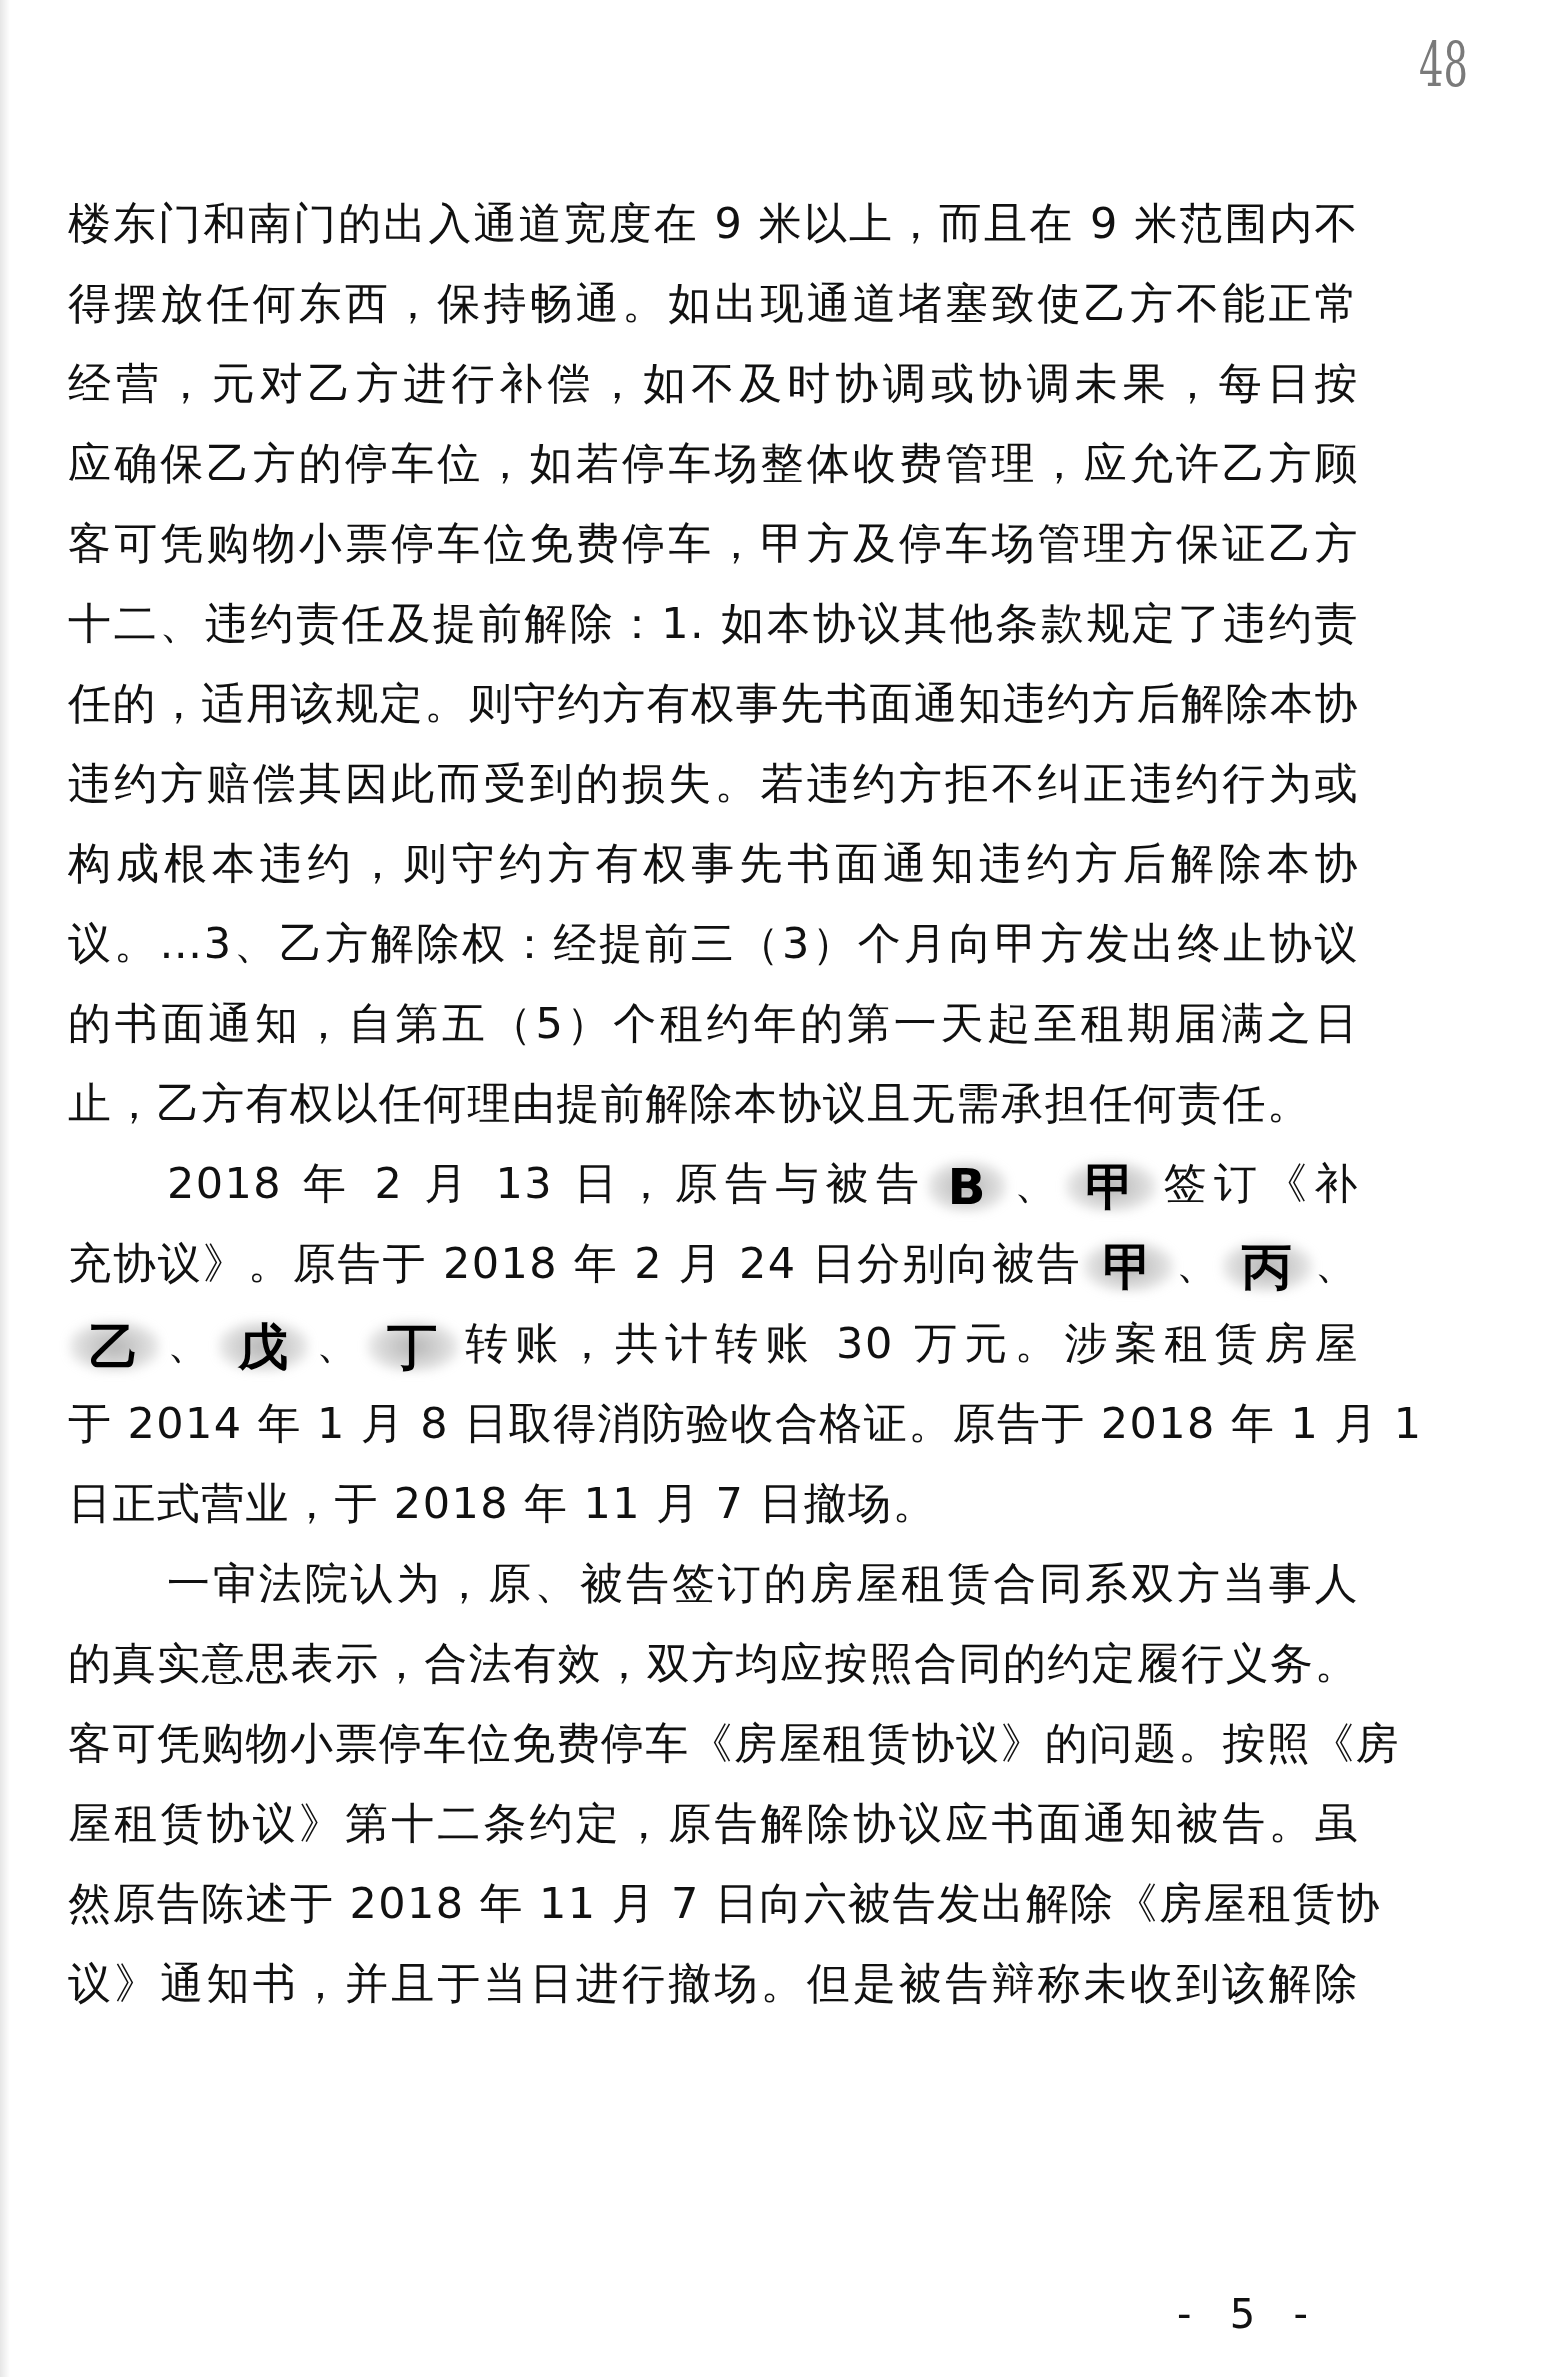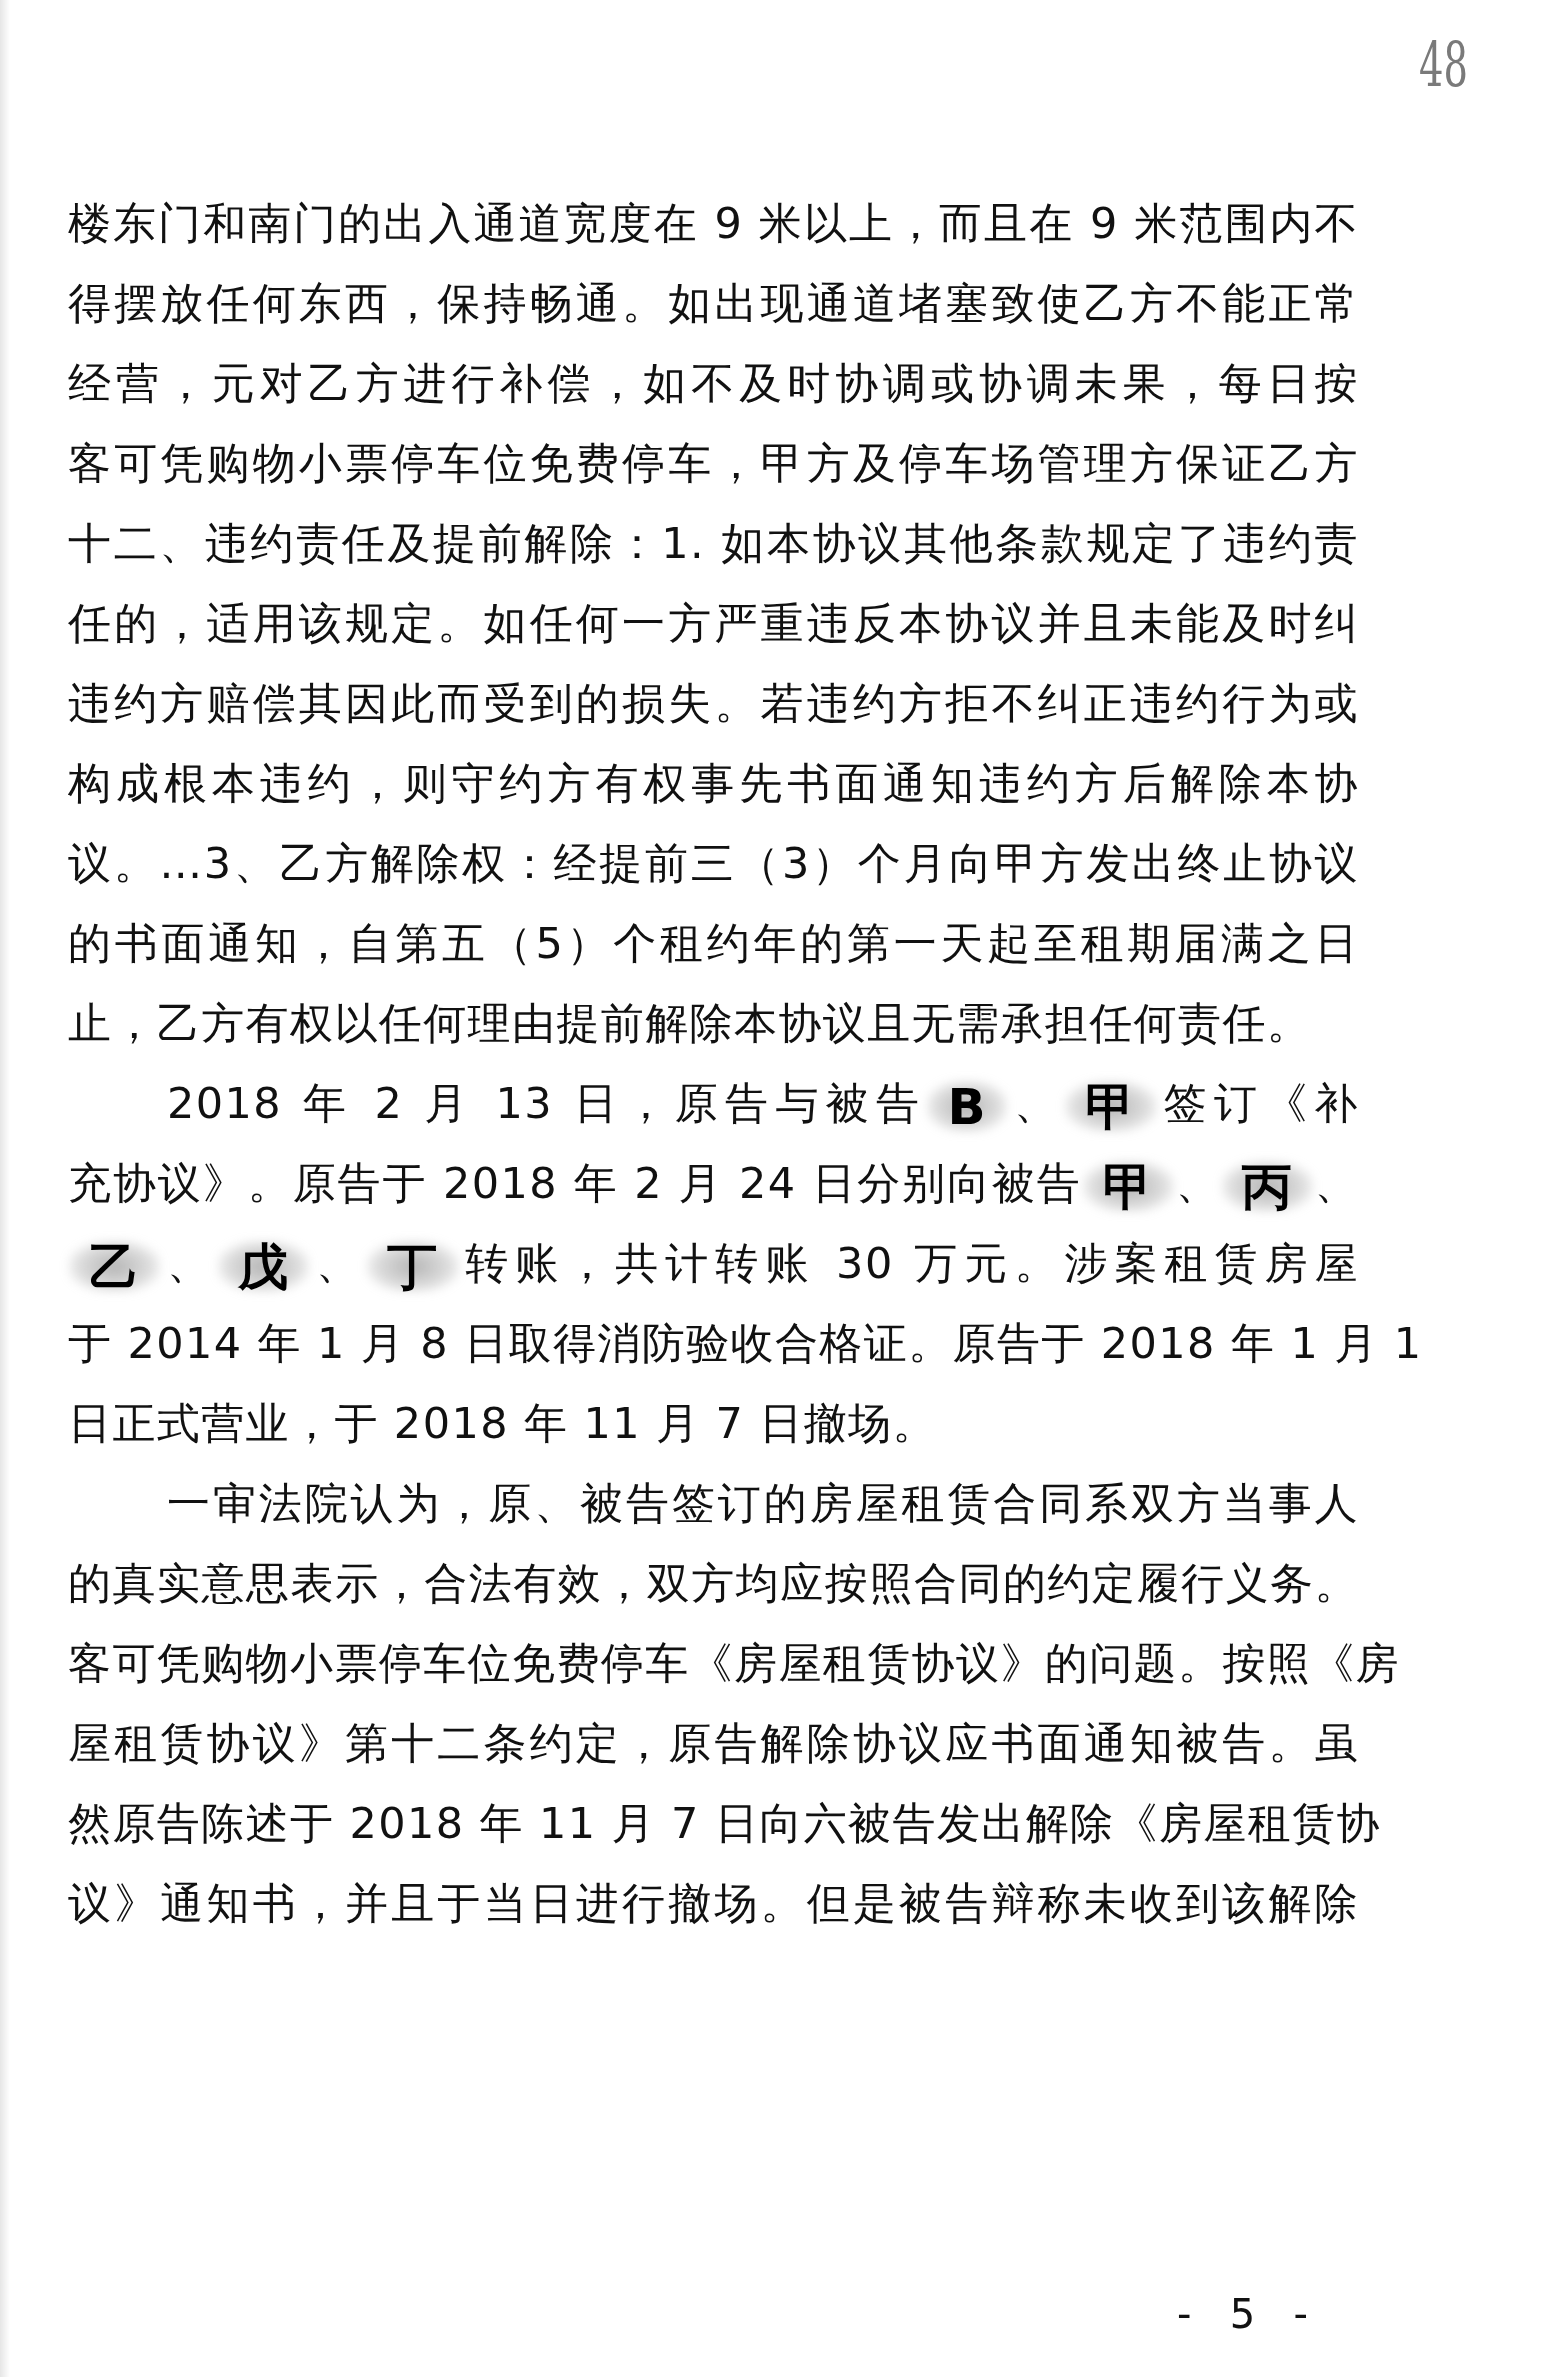--- a/index.html
+++ b/index.html
@@ -78,23 +78,24 @@
 <div class="page-edge"></div>
 
 <div class="folio">48</div>
 
 <div class="body-text">
 
   <div>
     <span class="line">楼东门和南门的出入通道宽度在 9 米以上，而且在 9 米范围内不</span>
     <span class="line">得摆放任何东西，保持畅通。如出现通道堵塞致使乙方不能正常</span>
     <span class="line">经营，元对乙方进行补偿，如不及时协调或协调未果，每日按</span>
+    <span class="line">应确保乙方的停车位，如若停车场整体收费管理，应允许乙方顾</span>
     <span class="line">客可凭购物小票停车位免费停车，甲方及停车场管理方保证乙方</span>
     <span class="line">十二、违约责任及提前解除：1. 如本协议其他条款规定了违约责</span>
-    <span class="line">任的，适用该规定。如任何一方严重违反本协议并且未能及时纠</span>
+    <span class="line">任的，适用该规定。则守约方有权事先书面通知违约方后解除本协</span>
     <span class="line">违约方赔偿其因此而受到的损失。若违约方拒不纠正违约行为或</span>
     <span class="line">构成根本违约，则守约方有权事先书面通知违约方后解除本协</span>
     <span class="line">议。…3、乙方解除权：经提前三（3）个月向甲方发出终止协议</span>
     <span class="line">的书面通知，自第五（5）个租约年的第一天起至租期届满之日</span>
     <span class="line last">止，乙方有权以任何理由提前解除本协议且无需承担任何责任。</span>
   </div>
 
   <div>
     <div class="line indent">
       <span>2018 年 2 月 13 日，原告与被告</span><span class="redact">B</span><span>、</span><span class="redact">甲</span><span>签订《补</span>

